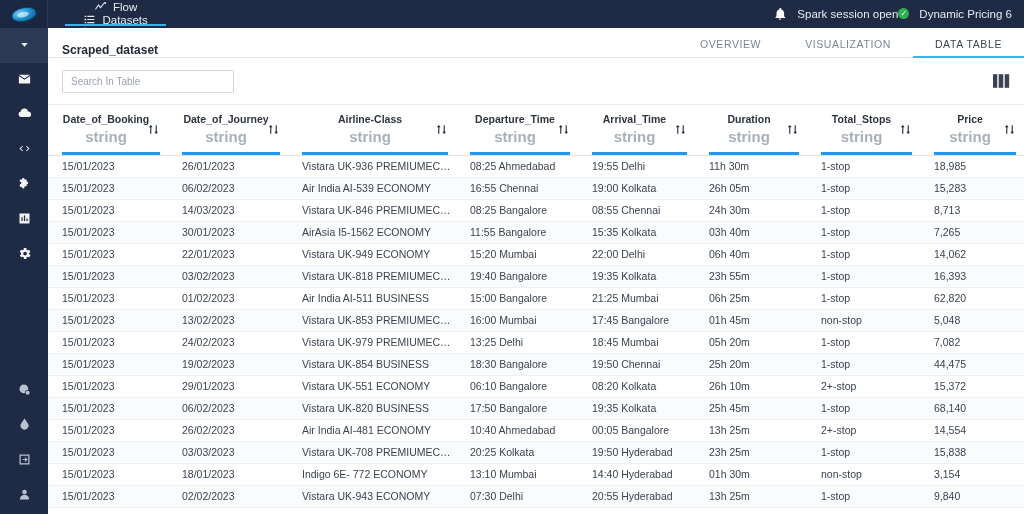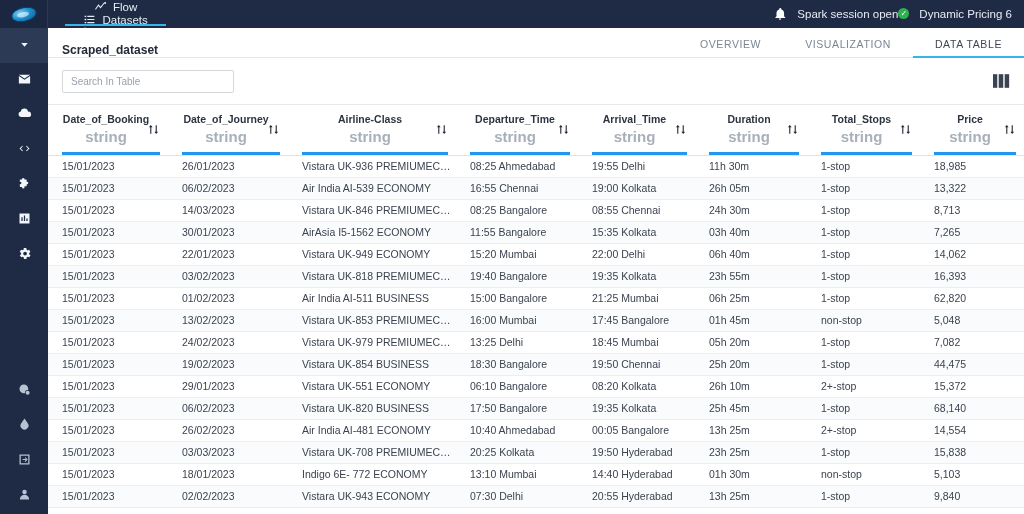--- a/index.html
+++ b/index.html
@@ -430,21 +430,21 @@
               <td>18,985</td>
             </tr>
             <tr class="row-alt">
               <td>15/01/2023</td>
               <td>06/02/2023</td>
               <td>Air India AI-539 ECONOMY</td>
               <td>16:55 Chennai</td>
               <td>19:00 Kolkata</td>
               <td>26h 05m</td>
               <td>1-stop</td>
-              <td>13,322</td>
+              <td>15,283</td>
             </tr>
             <tr class="">
               <td>15/01/2023</td>
               <td>14/03/2023</td>
               <td>Vistara UK-846 PREMIUMECONOMY</td>
               <td>08:25 Bangalore</td>
               <td>08:55 Chennai</td>
               <td>24h 30m</td>
               <td>1-stop</td>
               <td>8,713</td>
@@ -560,21 +560,21 @@
               <td>15,838</td>
             </tr>
             <tr class="">
               <td>15/01/2023</td>
               <td>18/01/2023</td>
               <td>Indigo 6E- 772 ECONOMY</td>
               <td>13:10 Mumbai</td>
               <td>14:40 Hyderabad</td>
               <td>01h 30m</td>
               <td>non-stop</td>
-              <td>5,103</td>
+              <td>3,154</td>
             </tr>
             <tr class="row-alt">
               <td>15/01/2023</td>
               <td>02/02/2023</td>
               <td>Vistara UK-943 ECONOMY</td>
               <td>07:30 Delhi</td>
               <td>20:55 Hyderabad</td>
               <td>13h 25m</td>
               <td>1-stop</td>
               <td>9,840</td>

